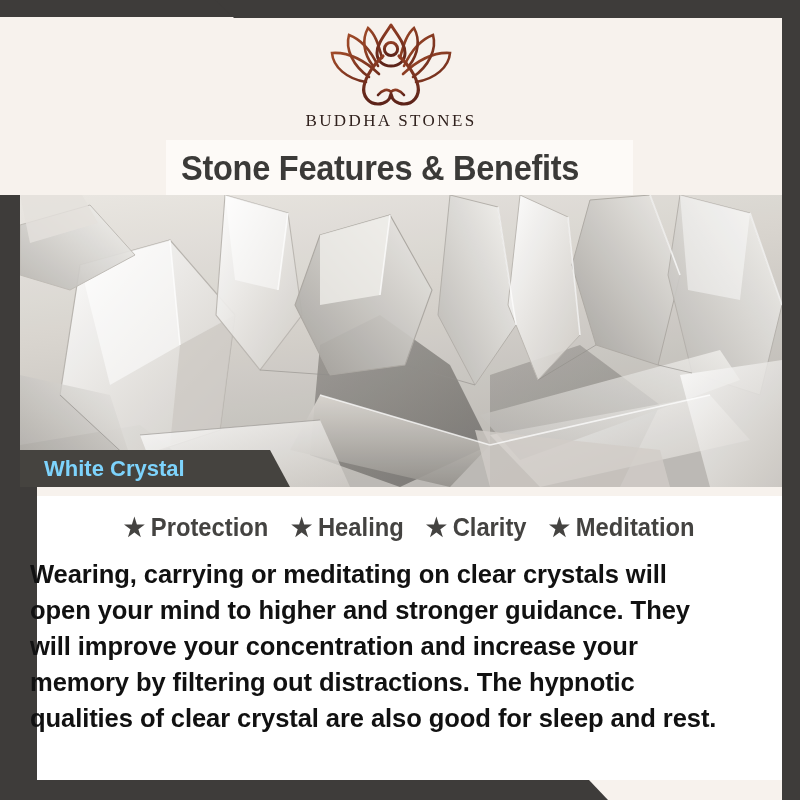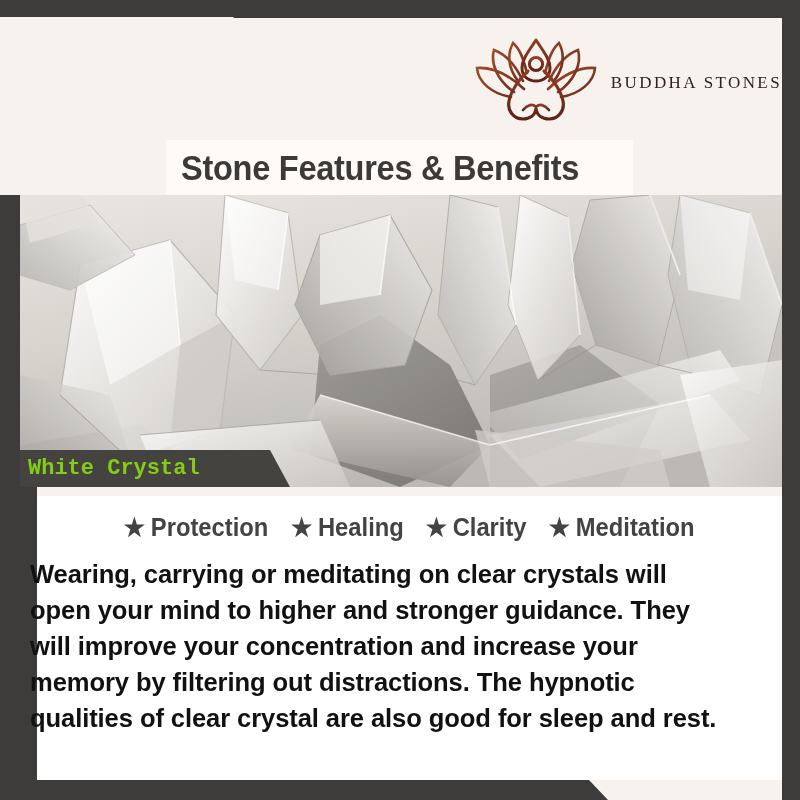--- a/index.html
+++ b/index.html
@@ -30,21 +30,21 @@
     clip-path:polygon(0 0, 589px 0, 608px 20px, 0 20px);
   }
   
   .rightedge{
     position:absolute;right:0;top:0;width:18px;height:800px;background:#3e3c3a;
   }
 
   
   .logo-wrap{
     position:absolute;left:0;top:22px;width:782px;height:118px;
-    display:flex;align-items:center;justify-content:flex-end;
+    display:flex;flex-direction:column;align-items:center;justify-content:flex-start;
   }
   .logo-mark{width:150px;height:88px;display:block;}
   .brand{
     margin-top:2px;
     font-family:"Liberation Serif",serif;
     font-size:17px;letter-spacing:2.4px;color:#30211d;font-weight:400;
     line-height:1;
   }
 
   
@@ -75,23 +75,23 @@
   .photo svg{display:block;width:762px;height:292px;}
 
   
   .wc-banner{
     position:absolute;left:20px;top:450px;width:270px;height:37px;
     background:#45433f;
     clip-path:polygon(0 0, 250px 0, 270px 37px, 0 37px);
     display:flex;align-items:center;
   }
   .wc-label{
-    margin-left:8px;
-    font-family:Liberation Mono, monospace;
-    font-weight:700;font-size:22px;color:#84cc16;letter-spacing:0px;
+    margin-left:24px;
+    font-family:Liberation Sans, sans-serif;
+    font-weight:700;font-size:22px;color:#7dd3fc;letter-spacing:0px;
     white-space:nowrap;
   }
 
   
   .panel{
     position:absolute;left:37px;top:487px;width:745px;height:293px;
     background:#ffffff;
   }
   .panel-strip{
     position:absolute;left:37px;top:487px;width:745px;height:9px;

